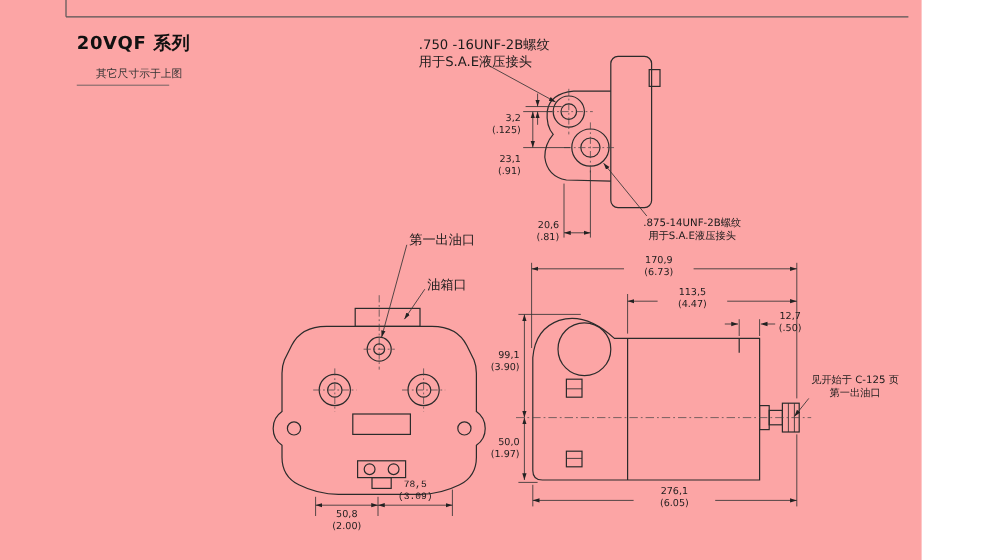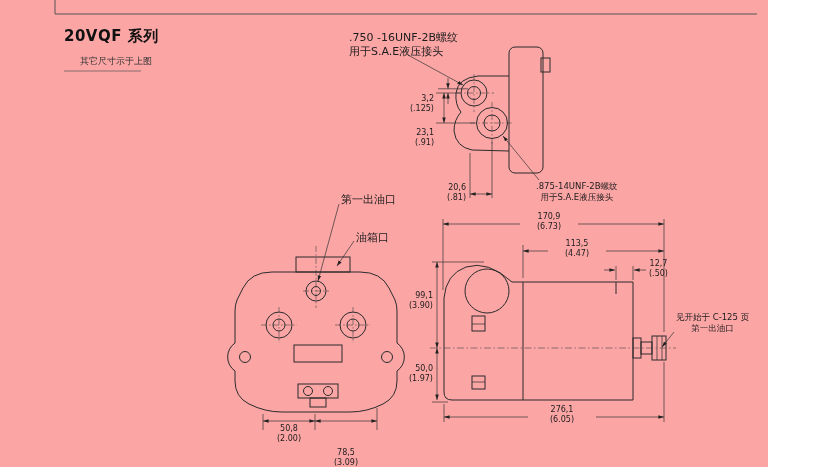--- a/index.html
+++ b/index.html
@@ -160,21 +160,21 @@
     <div>20,6</div>
     <div>(.81)</div>
   </div>
 
   <div class="t lbl" style="left:341px; top:193px;">第一出油口</div>
   <div class="t lbl" style="left:356px; top:231px;">油箱口</div>
   <div class="t dim" style="left:289px; top:424px;">
     <div>50,8</div>
     <div>(2.00)</div>
   </div>
-  <div class="t dim" style="left:346px; top:448px;">
+  <div class="t dim" style="left:346px; top:400px;font-family:Liberation Mono, monospace;">
     <div>78,5</div>
     <div>(3.09)</div>
   </div>
 
   <div class="t dim" style="left:549px; top:212px;">
     <div>170,9</div>
     <div>(6.73)</div>
   </div>
   <div class="t dim" style="left:577px; top:239px;">
     <div>113,5</div>

